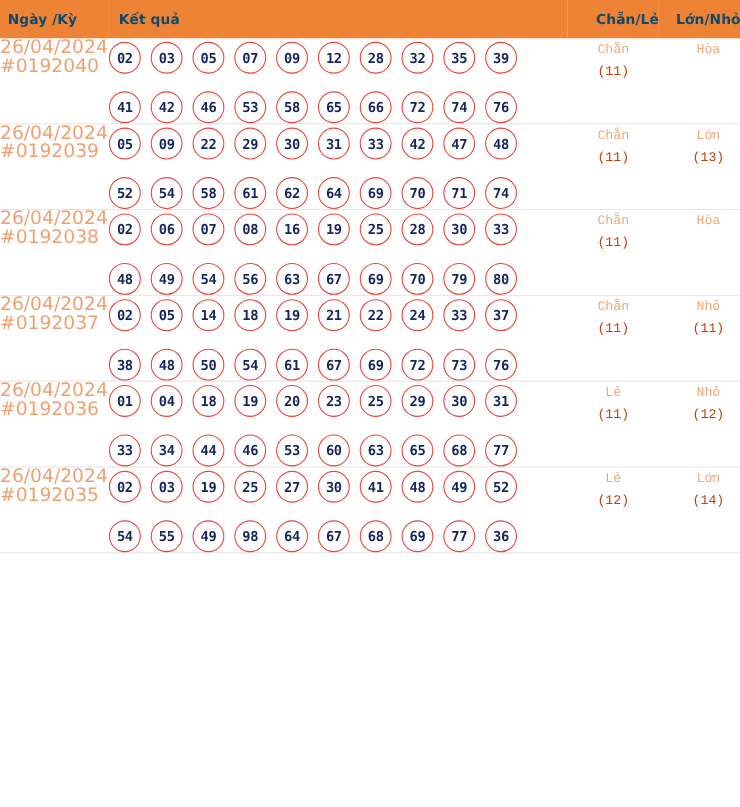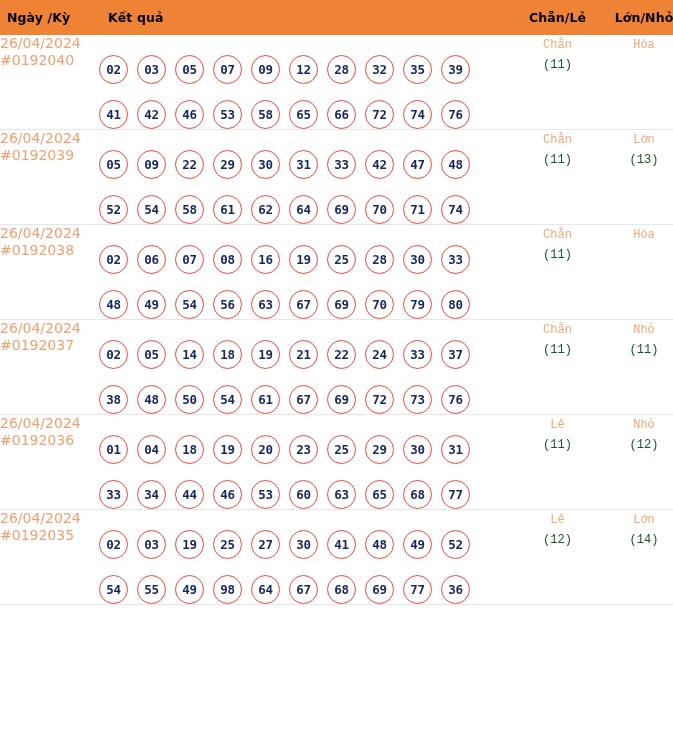--- a/index.html
+++ b/index.html
@@ -19,60 +19,60 @@
     border-collapse: collapse;
     table-layout: fixed;
   }
 
   
   .table-head tr {
     background: #ef8335;
     height: 35px;
   }
   .table-head th {
-    color: #000000;
+    color: #0c4a6e;
     font-size: 12.5px;
     font-weight: bold;
     text-align: left;
     padding: 0;
     vertical-align: middle;
     letter-spacing: 0.1px;
   }
   th.col-date   { width: 92px;  padding-left: 7px; }
   th.col-result { width: 408px; padding-left: 9px; }
-  th.col-parity { width: 83px;  text-align: center; }
+  th.col-parity { width: 83px;  text-align: right; }
   th.col-size   { width: 90px;  text-align: center; }
 
   
   .table-body tr {
     border-bottom: 1px solid #e7e7e7;
     background: #ffffff;
   }
   .table-body td {
     padding: 0;
     vertical-align: top;
   }
 
   .cell-date {
     padding: 13px 0 0 7px;
     color: #f0a070;
-    font-size: 14px;
+    font-size: 17px;
     line-height: 17px;
     white-space: nowrap;
   }
   .date-line,
   .draw-line { display: block; }
 
   .cell-result {
     padding: 7px 0 12px 6px;
   }
   .ball-row {
     display: flex;
     flex-direction: row;
-    margin-top: 20px;
+    margin-top: 3px;
   }
   .ball-row + .ball-row { margin-top: 16px; }
 
   .ball {
     width: 29px;
     height: 29px;
     min-width: 29px;
     border: 1.5px solid #e8473f;
     border-radius: 50%;
     box-sizing: border-box;
@@ -91,21 +91,21 @@
   .cell-parity,
   .cell-size {
     text-align: center;
     padding-top: 14px;
     color: #efa878;
     font-size: 12px;
     line-height: 20px;
     font-family: Liberation Mono, monospace;
   }
   .tag-label { display: block; }
-  .tag-count { display: block; color: #14532d; }
+  .tag-count { display: block; color: #c2410c; }
 </style>
 </head>
 <body>
 
 <table class="results-table">
   <thead class="table-head">
     <tr>
       <th class="col-date">Ngày /Kỳ</th>
       <th class="col-result">Kết quả</th>
       <th class="col-parity">Chẵn/Lẻ</th>

